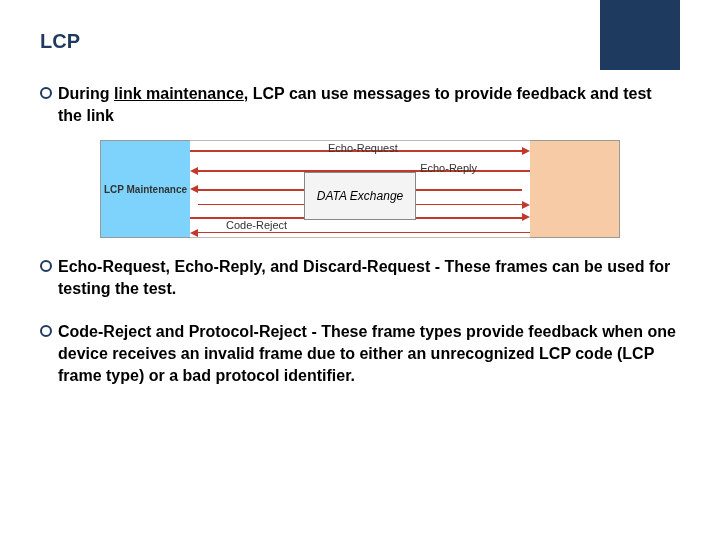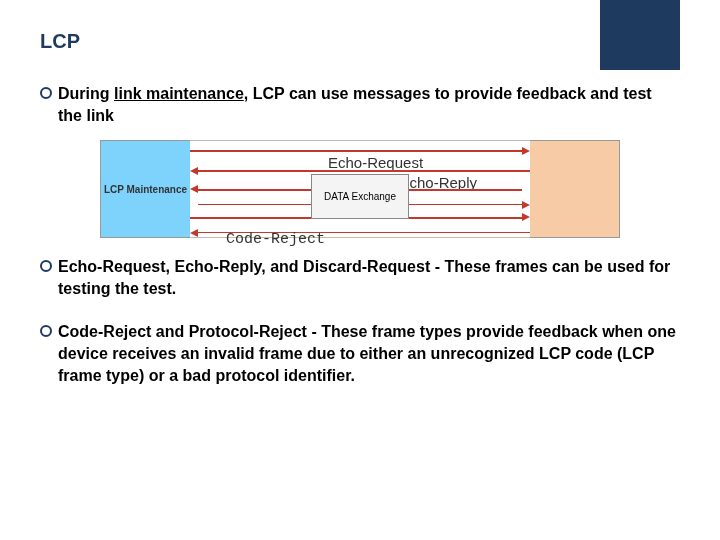--- a/index.html
+++ b/index.html
@@ -97,31 +97,32 @@
   }
   .lane .arrow-head {
     position: absolute;
     width: 0; height: 0;
     border-top: 4px solid transparent;
     border-bottom: 4px solid transparent;
   }
   .lane .lbl {
     position: absolute;
     top: 1px;
-    font-size: 15px;
+    font-size: 11px;
     color: #333;
     background: rgba(255,255,255,0.0);
-    padding: 12px 2px;
+    padding: 0 2px;
   }
   .databox {
     border: 1px solid #888;
     background: #f4f4f4;
-    font-size: 10px;
+    font-size: 12px;
     padding: 16px 12px;
     z-index: 2;
+    font-style: italic;
   }
   .section-gap { height: 12px; }
 </style>
 </head>
 <body>
 
 <div class="corner-box"></div>
 
 <h1 class="title">LCP</h1>
 
@@ -157,21 +158,21 @@
         <div class="arrow-line" style="left:8px;right:8px;bottom:6px;"></div>
         <div class="arrow-head" style="right:0;bottom:2px;border-left:8px solid #c0392b;"></div>
         <div class="databox">DATA Exchange</div>
       </div>
 
       <div class="lane" style="height:26px;">
         <div class="arrow-line" style="left:0;right:8px;top:6px;"></div>
         <div class="arrow-head" style="right:0;top:2px;border-left:8px solid #c0392b;"></div>
         <div class="arrow-line" style="left:8px;right:0;bottom:4px;"></div>
         <div class="arrow-head" style="left:0;bottom:0;border-right:8px solid #c0392b;"></div>
-        <span class="lbl" style="left:10%;top:8px;font-family:Liberation Mono, monospace;">Code-Reject</span>
+        <span class="lbl" style="left:10%;top:8px;">Code-Reject</span>
       </div>
 
     </div>
     <div class="endpoint right">
       <div class="endpoint-label"></div>
     </div>
   </div>
 </div>
 
 <div class="bullet-item">

